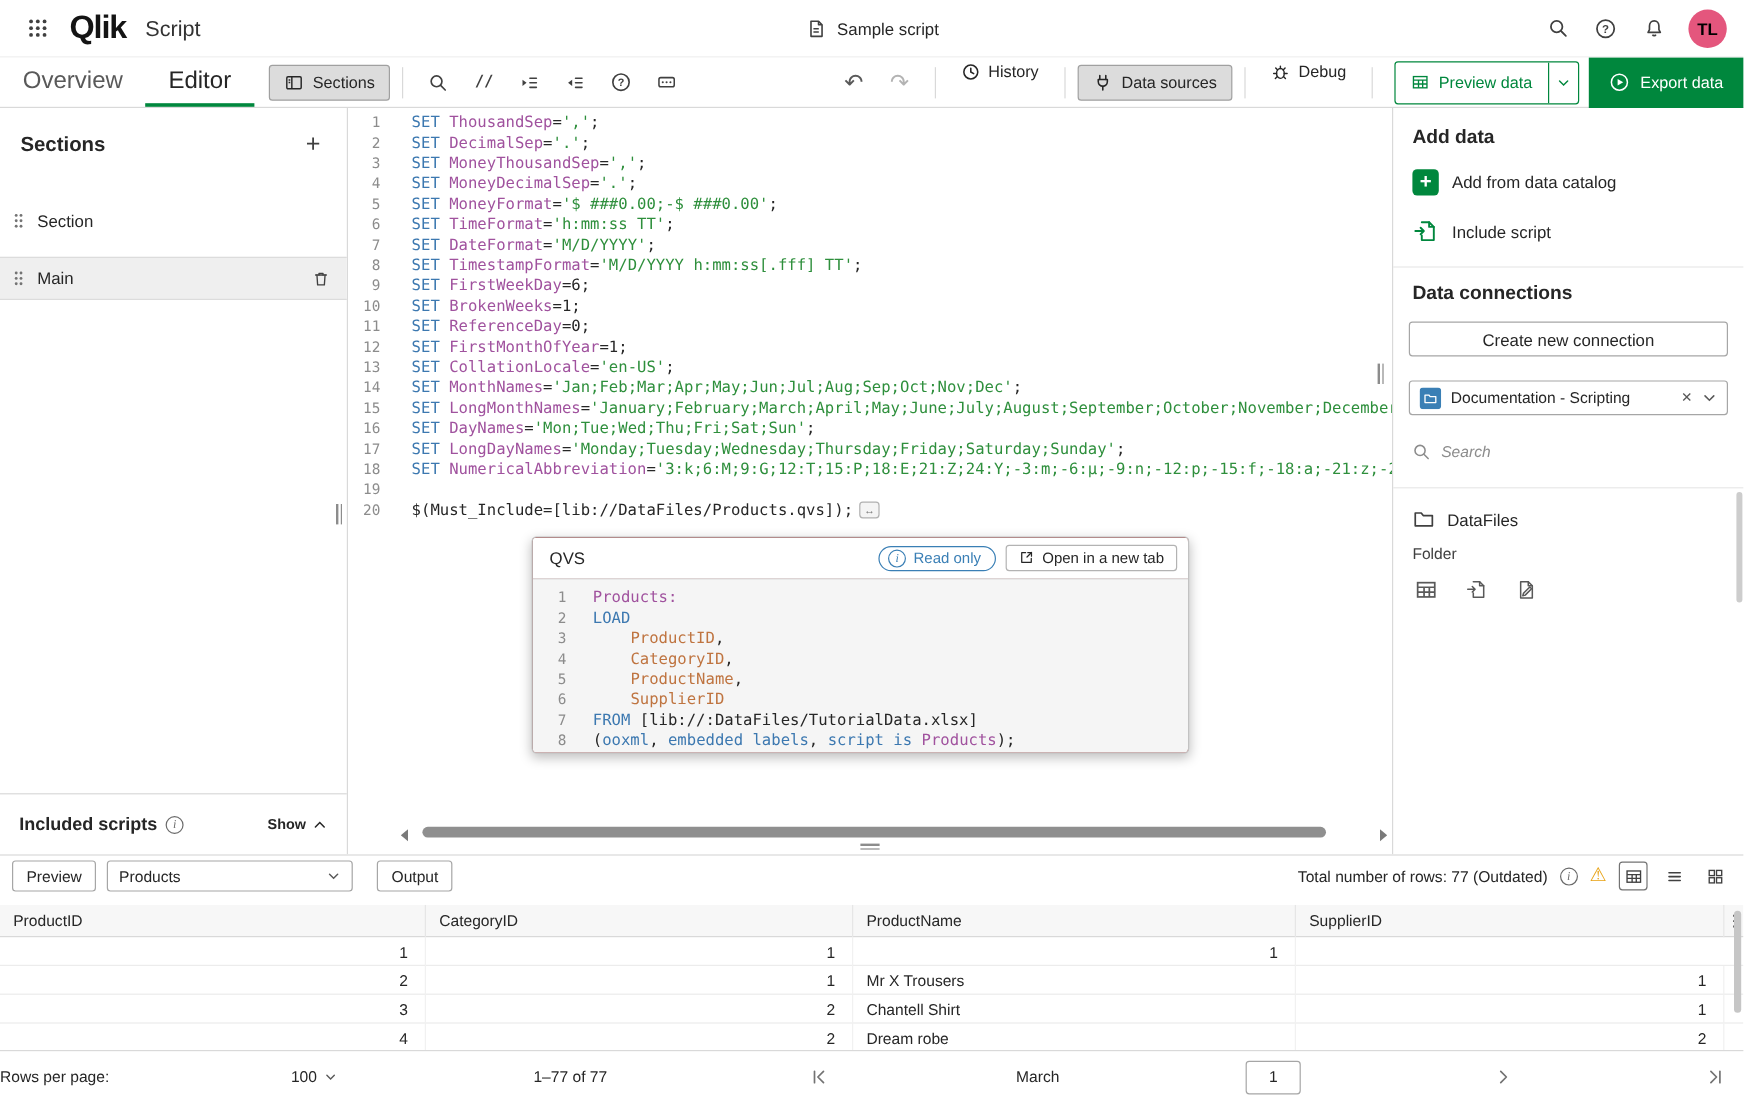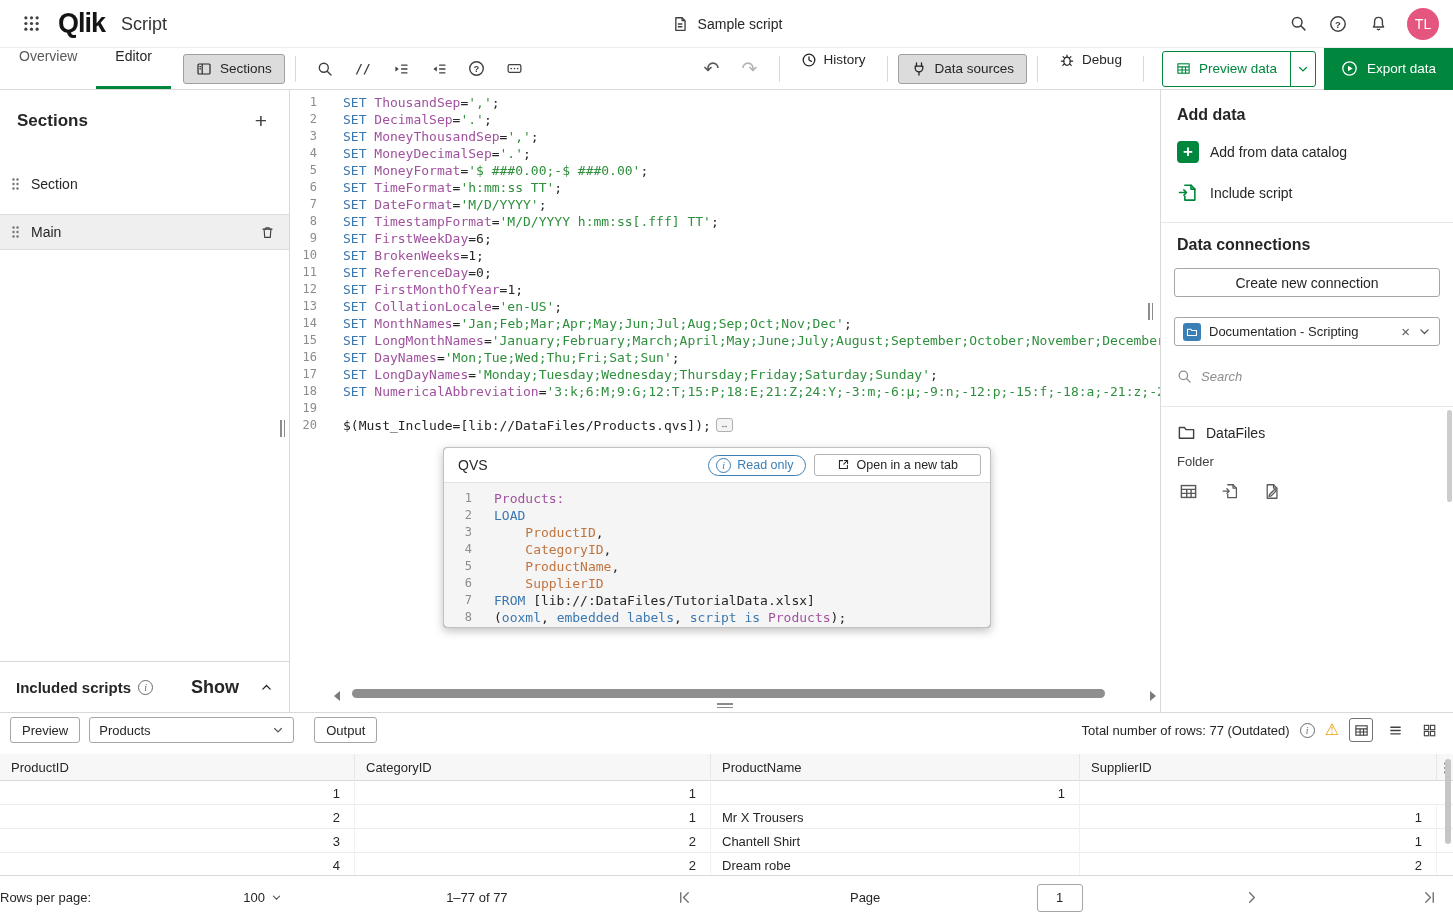--- a/index.html
+++ b/index.html
@@ -16,27 +16,27 @@
   .app{position:relative;width:1453px;height:919px;background:#fff}
 
   
   .topbar{position:absolute;top:0;left:0;right:0;height:48px;border-bottom:1px solid #ececec;
     display:flex;align-items:center;padding:0 14px 0 14px;background:#fff}
   .tb-iconbtn{width:34px;height:34px;display:flex;align-items:center;justify-content:center;color:var(--icon);border-radius:3px}
   .logo{font-size:27px;font-weight:700;letter-spacing:-1px;color:#141414;margin-left:10px}
   .product{font-size:18px;color:#333;margin-left:16px;margin-top:2px}
   .topbar-center{position:absolute;left:50%;transform:translateX(-50%);display:flex;align-items:center;gap:9px;color:#262626;font-size:14px}
   .topbar-right{margin-left:auto;display:flex;align-items:center;gap:6px}
-  .avatar{width:32px;height:32px;border-radius:50%;background:var(--avatar-pink);color:#ffffff;
-    font-size:14px;font-weight:400;display:flex;align-items:center;justify-content:center;margin-left:6px}
+  .avatar{width:32px;height:32px;border-radius:50%;background:var(--avatar-pink);color:#000000;
+    font-size:14px;font-weight:700;display:flex;align-items:center;justify-content:center;margin-left:6px}
 
   
   .toolbar{position:absolute;top:48px;left:0;right:0;height:42px;border-bottom:1px solid var(--border);
     display:flex;align-items:center;background:#fff}
-  .tab{height:100%;padding:0 19px;display:flex;align-items:flex-start;font-size:14px;color:var(--dim);border-bottom:3px solid transparent}
+  .tab{height:100%;padding:0 19px;display:flex;align-items:center;font-size:20px;color:var(--dim);border-bottom:3px solid transparent}
   .tab.active{color:#262626;border-bottom-color:var(--green)}
   .toggle-btn{height:30px;display:flex;align-items:center;gap:8px;padding:0 12px;margin-left:12px;
     background:#dcdcdc;border:1px solid #a0a0a0;border-radius:3px;font-size:13.5px;color:#262626}
   .vdiv{width:1px;height:26px;background:var(--border);margin:0 10px;flex:none}
   .tool-ic{width:34px;height:34px;margin:0 2px;display:flex;align-items:center;justify-content:center;color:var(--icon);border-radius:3px}
   .comment-glyph{font-size:13px;font-weight:700;font-family:"DejaVu Sans Mono",monospace}
   .toolbar-right{margin-left:auto;display:flex;align-items:center;height:100%}
   .undo{font-size:19px;color:var(--dim)} .redo{font-size:19px;color:#b3b3b3}
   .txt-btn{height:34px;display:flex;align-items:flex-start;gap:7px;padding:0 11px;font-size:13.5px;color:#262626}
   .split-btn{display:flex;height:36px;border:1px solid var(--green);border-radius:3px;overflow:hidden;margin:0 8px;background:#fff}
@@ -49,21 +49,21 @@
   .sb-head{height:62px;display:flex;align-items:center;padding:0 14px 0 17px}
   .sb-title{font-size:17px;font-weight:600;color:#262626}
   .sb-plus{margin-left:auto;width:28px;height:28px;font-size:21px;color:var(--icon);display:flex;align-items:center;justify-content:center}
   .section-list{margin-top:14px}
   .section-item{height:36px;display:flex;align-items:center;gap:11px;padding:0 14px 0 11px;font-size:14px;margin-bottom:12px}
   .section-item.selected{background:#efefef;border-top:1px solid #dcdcdc;border-bottom:1px solid #dcdcdc}
   .trash-btn{margin-left:auto;color:var(--icon)}
   .sb-foot{position:absolute;bottom:0;left:0;right:0;height:51px;border-top:1px solid var(--border);
     display:flex;align-items:center;padding:0 16px;gap:7px}
   .sb-foot-title{font-size:15px;font-weight:600}
-  .show-group{margin-left:auto;display:flex;align-items:center;gap:21px;font-size:18px;font-weight:600;color:#262626}
+  .show-group{margin-left:auto;display:flex;align-items:center;gap:5px;font-size:12px;font-weight:600;color:#262626}
   .info-i{width:15px;height:15px;border:1px solid #6a6a6a;border-radius:50%;color:#6a6a6a;font-size:10px;
     display:flex;align-items:center;justify-content:center;flex:none;font-style:italic;font-family:"Liberation Serif",serif}
 
   
   .editor{position:absolute;top:90px;left:290px;width:870px;height:622px;background:#fff;overflow:hidden}
   .code-lines{padding-top:4px}
   .code-line{display:flex;height:17px;font-family:"DejaVu Sans Mono","Liberation Mono",monospace;font-size:13px;line-height:17px}
   .line-num{flex:none;width:40px;text-align:right;padding-right:13px;color:#8c8c8c;font-size:12px}
   .line-code{white-space:pre;padding-left:13px}
   .tk-kw{color:var(--syntax-keyword)} .tk-var{color:var(--syntax-variable)} .tk-str{color:var(--syntax-string)}
@@ -79,21 +79,21 @@
   .split-handle i{display:block;height:1.5px;background:#8c8c8c;margin-bottom:2px}
 
   
   .qvs-popup{position:absolute;left:153px;top:357px;width:548px;height:181px;background:#7f1d1d;border:1px solid #c2c2c2;
     border-radius:4px;box-shadow:0 3px 10px rgba(0,0,0,.25);overflow:hidden}
   .qvs-head{height:34px;display:flex;align-items:center;padding:0 9px 0 14px;gap:8px;background:#fff}
   .qvs-title{font-size:14px;color:#262626}
   .ro-badge{margin-left:auto;display:flex;align-items:center;gap:6px;border:1.5px solid var(--badge-blue);color:var(--badge-blue);
     border-radius:13px;padding:2px 11px 2px 7px;font-size:12.5px;background:#fff}
   .ro-badge .info-i{border-color:var(--badge-blue);color:var(--badge-blue)}
-  .newtab-btn{display:flex;gap:7px;border:1px solid #b3b3b3;border-radius:3px;padding:3px 22px;
+  .newtab-btn{display:flex;gap:7px;border:1px solid #b3b3b3;border-radius:3px;padding:3px 10px;
     font-size:12.5px;color:#262626;background:#fff}
   .qvs-body{height:146px;background:#f5f5f5;border-top:1px solid #e0e0e0;padding:7px 0 0 10px}
   .qvs-body .line-num{width:28px;padding-right:10px}
   .qvs-body .line-code{padding-left:12px}
 
   
   .rightpanel{position:absolute;top:90px;left:1160px;width:293px;height:622px;border-left:1px solid var(--border);background:#fff}
   .rp-h{font-size:16px;font-weight:700;color:#262626;margin:16px 16px 0 16px}
   .rp-row{display:flex;align-items:center;gap:11px;margin:15px 16px 0 16px;font-size:14px;height:26px}
   .catalog-plus{width:22px;height:22px;border-radius:4px;background:var(--green);color:#fff;font-size:17px;font-weight:700;
@@ -702,21 +702,21 @@
         <path d="M3.5 6 L8 10.5 L12.5 6"></path>
       </svg>
     </button>
     <span class="range">1–77 of 77</span>
     <button class="pg-ic">
       <svg width="15" height="15" viewBox="0 0 16 16" fill="none" stroke="currentColor" stroke-width="1.5" stroke-linecap="round" stroke-linejoin="round">
         <path d="M4 3 V13"></path>
           <path d="M12 3 L7 8 L12 13"></path>
       </svg>
     </button>
-    <span>Page</span>
+    <span>March</span>
     <input class="page-input" value="1" style="">
     <button class="pg-ic">
       <svg width="15" height="15" viewBox="0 0 16 16" fill="none" stroke="currentColor" stroke-width="1.5" stroke-linecap="round" stroke-linejoin="round">
         <path d="M6 3 L11 8 L6 13"></path>
       </svg>
     </button>
     <button class="pg-ic">
       <svg width="15" height="15" viewBox="0 0 16 16" fill="none" stroke="currentColor" stroke-width="1.5" stroke-linecap="round" stroke-linejoin="round">
         <path d="M12 3 V13"></path>
           <path d="M4 3 L9 8 L4 13"></path>

